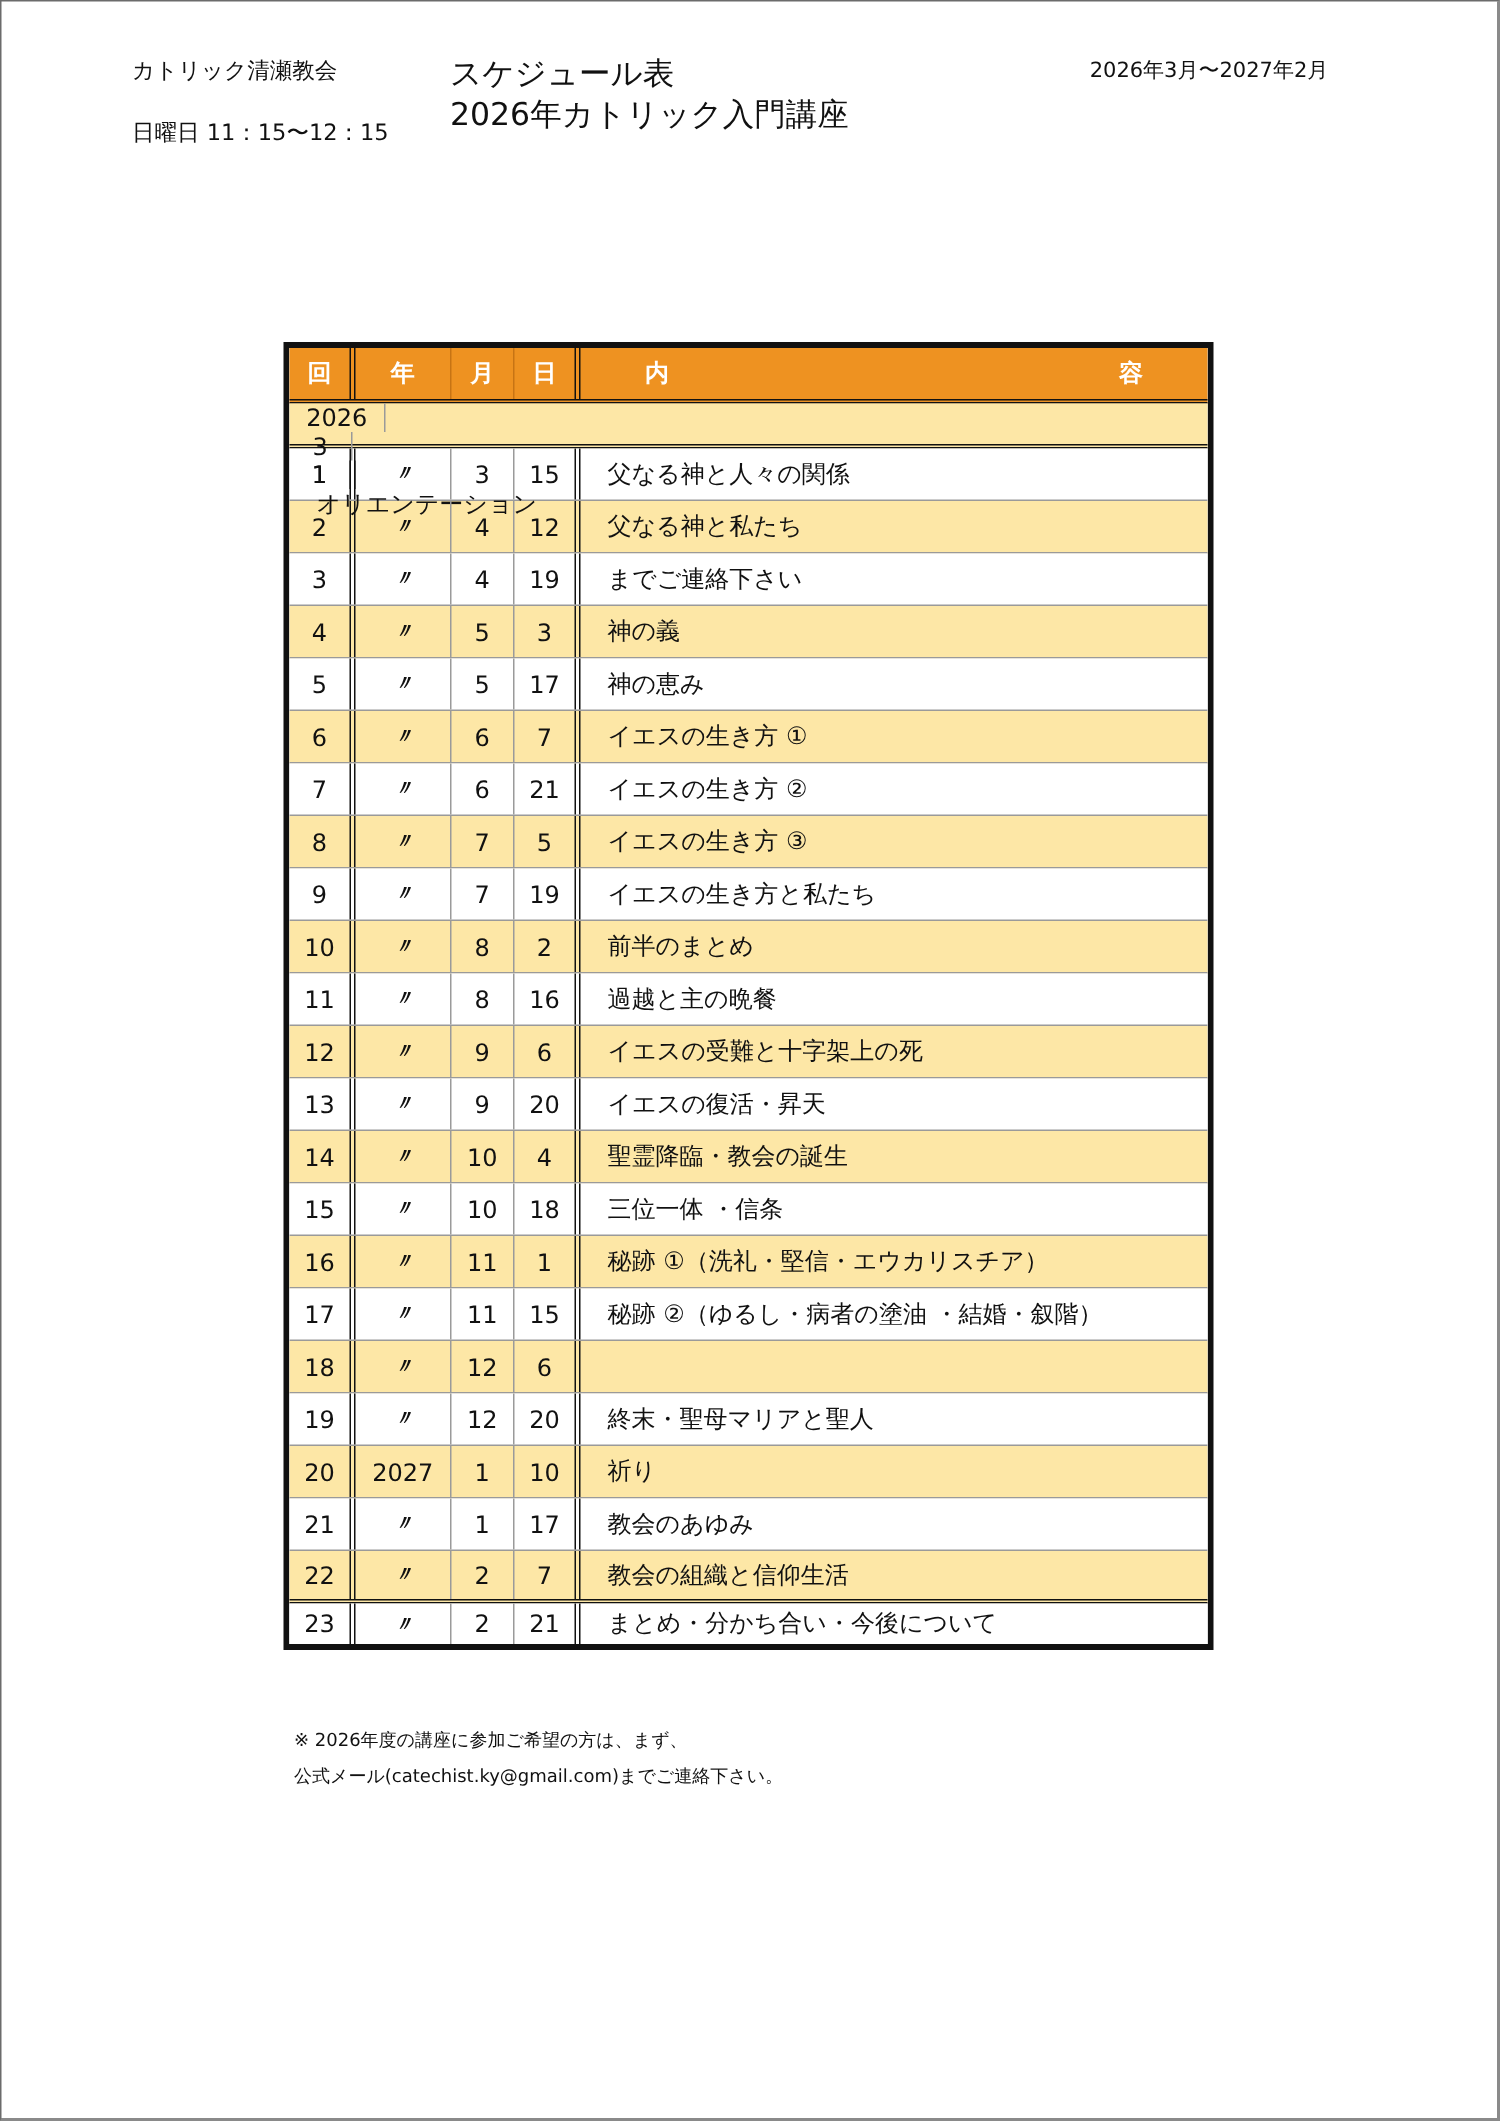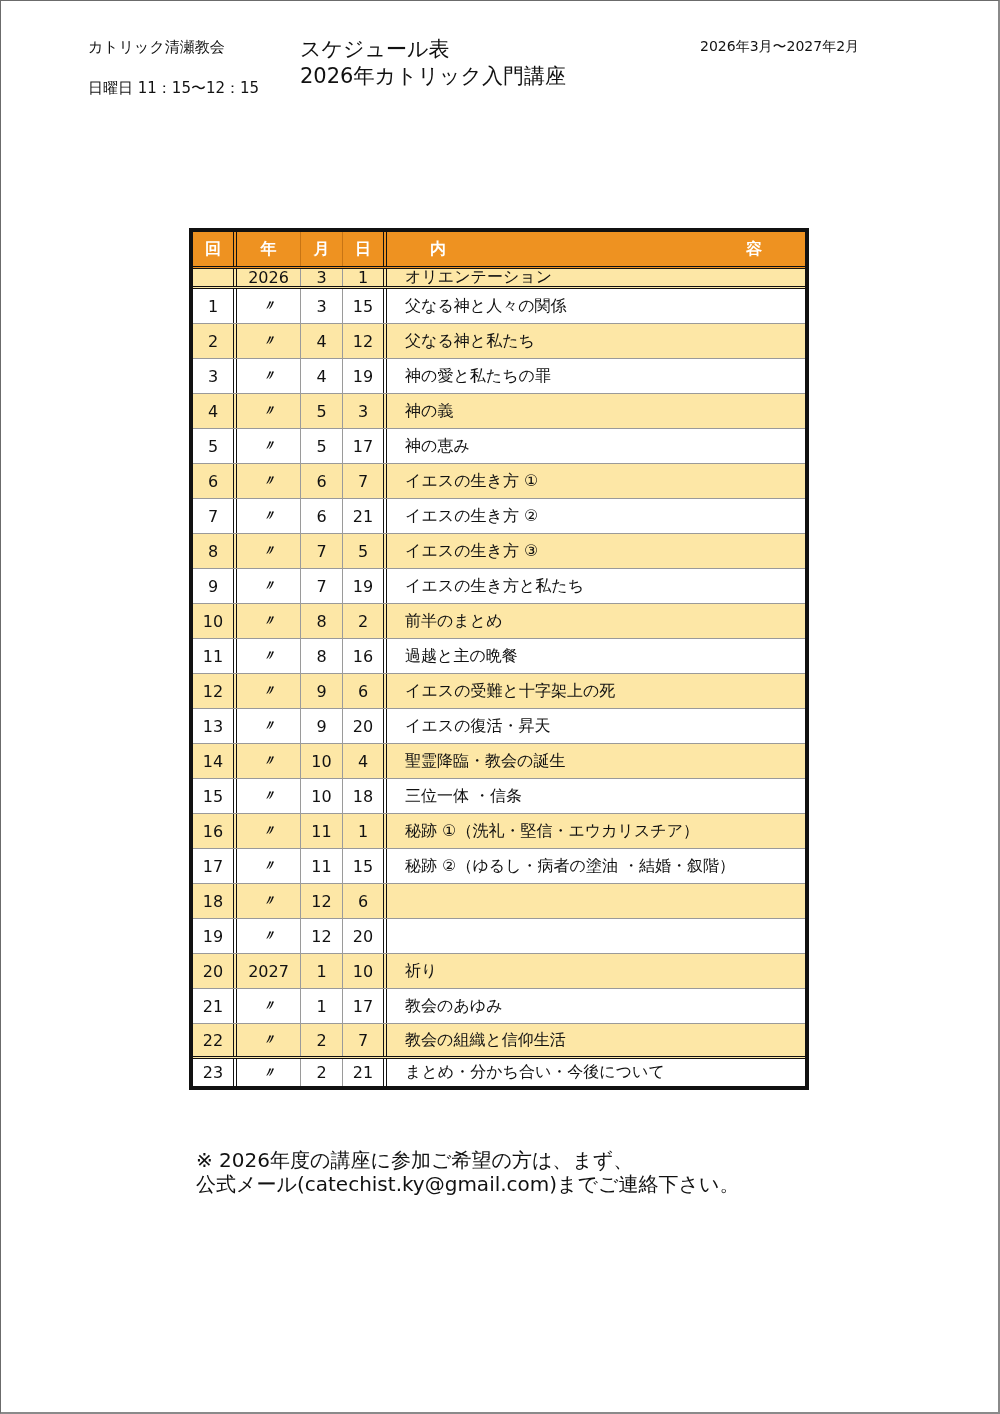--- a/index.html
+++ b/index.html
@@ -32,21 +32,21 @@
     .hdr-left-2 {
       position: absolute; left: 88px; top: 79px;
       font-size: 15px;
     }
     .hdr-title {
       position: absolute; left: 300px; width: 400px; top: 36px;
       text-align: left; font-size: 21px; line-height: 27px;
     }
     .hdr-right {
       position: absolute; left: 700px; width: 212px; top: 38px;
-      text-align: left; font-size: 14px;
+      text-align: center; font-size: 14px;
     }
 
     .sched {
       position: absolute;
       left: 189px; top: 228px;
       width: 620px;
       border: 4px solid #111;
       box-sizing: border-box;
       background: #111;
     }
@@ -63,21 +63,22 @@
     .row.head {
       height: 34px;
       background: #ee9221;
       color: #fff;
       font-weight: bold;
       border-bottom: 3px double #111;
       height: 37px;
     }
     .row.first {
       border-bottom: 3px double #111;
-      height: 20px;
+      height: 30px;
+      flex-direction: column;
     }
     .row.lastsep {
       border-bottom: 3px double #111;
     }
     .row.last { border-bottom: none; height: 27px; }
     .row.alt { background: #fde7a6; }
     .row.plain { background: #ffffff; }
 
     .c {
       display: flex; align-items: center; justify-content: center;
@@ -92,21 +93,21 @@
     .c-ct { flex: 1; justify-content: flex-start; padding-left: 18px; border-right: none; }
     .row.head .c-ct { justify-content: center; padding-left: 0; }
     .row.head .c-no, .row.head .c-dy { border-right-color: #111; }
     .row.head .c-yr, .row.head .c-mo { border-right: 1px solid #c77414; }
     .head-gap { width: 300px; display: inline-block; }
 
     .ditto { font-style: italic; font-size: 14px; font-weight: bold; letter-spacing: -1px; }
 
     .note {
       position: absolute; left: 196px; top: 1148px;
-      font-size: 20px; line-height: 24px;
+      font-size: 12px; line-height: 24px;
     }
   </style>
 </head>
 <body>
 
 <div class="page-frame"></div>
 
 <div class="hdr-left-1">カトリック清瀬教会</div>
 <div class="hdr-left-2">日曜日 11：15〜12：15</div>
 <div class="hdr-title">
@@ -147,21 +148,21 @@
         <div class="c c-yr ditto">〃</div>
         <div class="c c-mo">4</div>
         <div class="c c-dy">12</div>
         <div class="c c-ct">父なる神と私たち</div>
       </div>
       <div class="row plain">
         <div class="c c-no">3</div>
         <div class="c c-yr ditto">〃</div>
         <div class="c c-mo">4</div>
         <div class="c c-dy">19</div>
-        <div class="c c-ct">神の愛と私たちの罪</div>
+        <div class="c c-ct">までご連絡下さい</div>
       </div>
       <div class="row alt">
         <div class="c c-no">4</div>
         <div class="c c-yr ditto">〃</div>
         <div class="c c-mo">5</div>
         <div class="c c-dy">3</div>
         <div class="c c-ct">神の義</div>
       </div>
       <div class="row plain">
         <div class="c c-no">5</div>
@@ -258,20 +259,21 @@
         <div class="c c-no">18</div>
         <div class="c c-yr ditto">〃</div>
         <div class="c c-mo">12</div>
         <div class="c c-dy">6</div>
       </div>
       <div class="row plain">
         <div class="c c-no">19</div>
         <div class="c c-yr ditto">〃</div>
         <div class="c c-mo">12</div>
         <div class="c c-dy">20</div>
+        <div class="c c-ct">終末・聖母マリアと聖人</div>
       </div>
       <div class="row alt">
         <div class="c c-no">20</div>
         <div class="c c-yr">2027</div>
         <div class="c c-mo">1</div>
         <div class="c c-dy">10</div>
         <div class="c c-ct">祈り</div>
       </div>
       <div class="row plain">
         <div class="c c-no">21</div>

